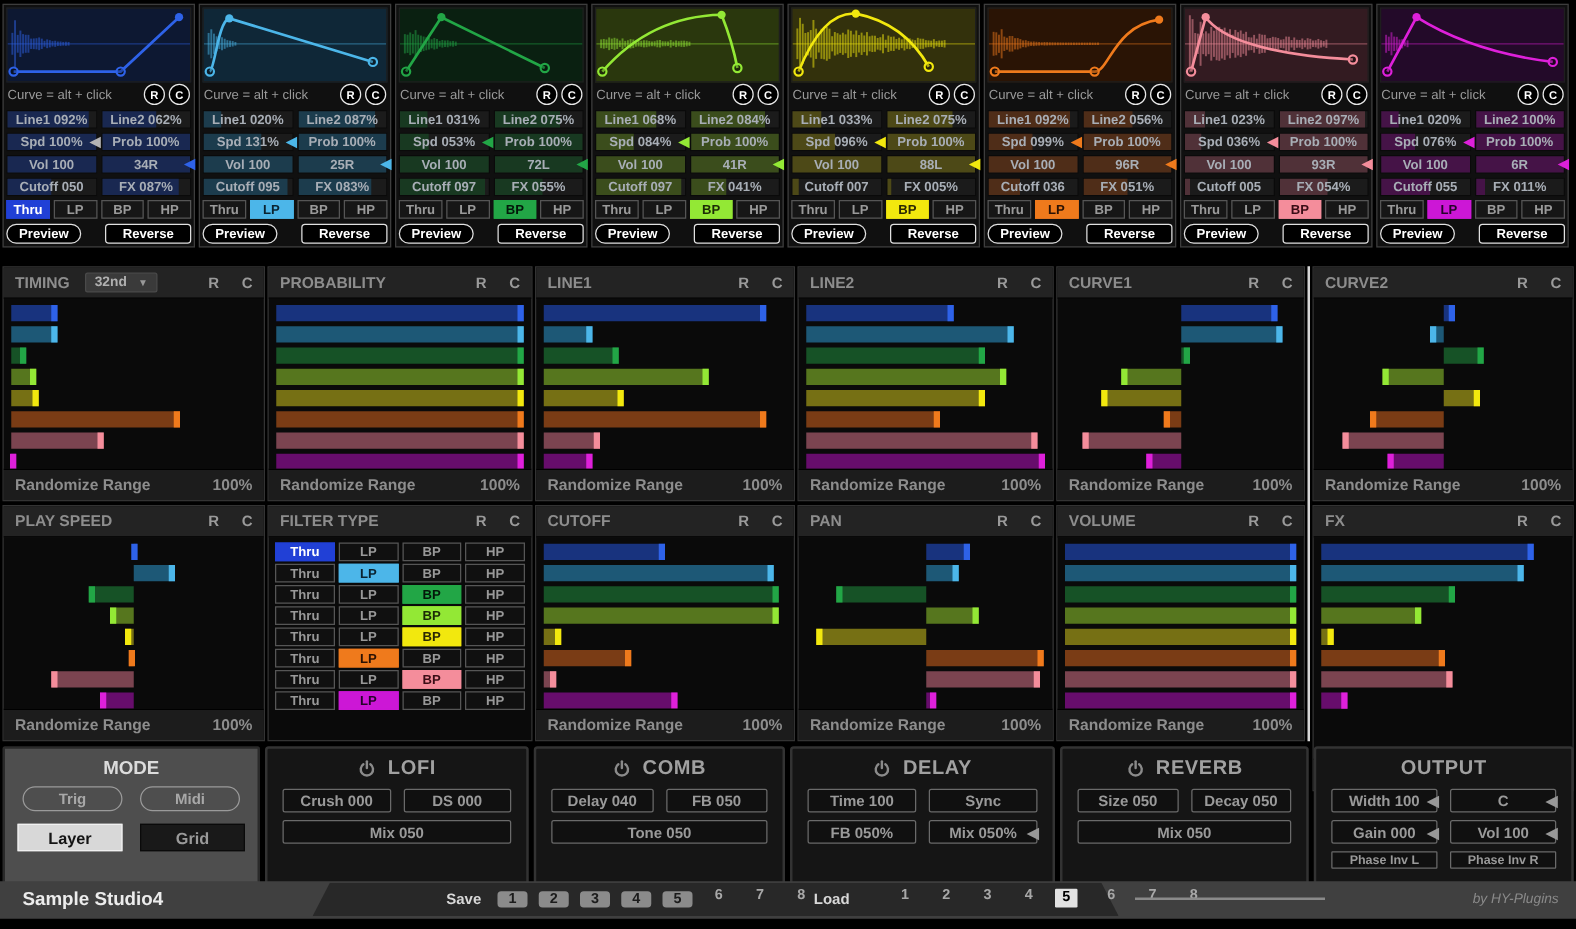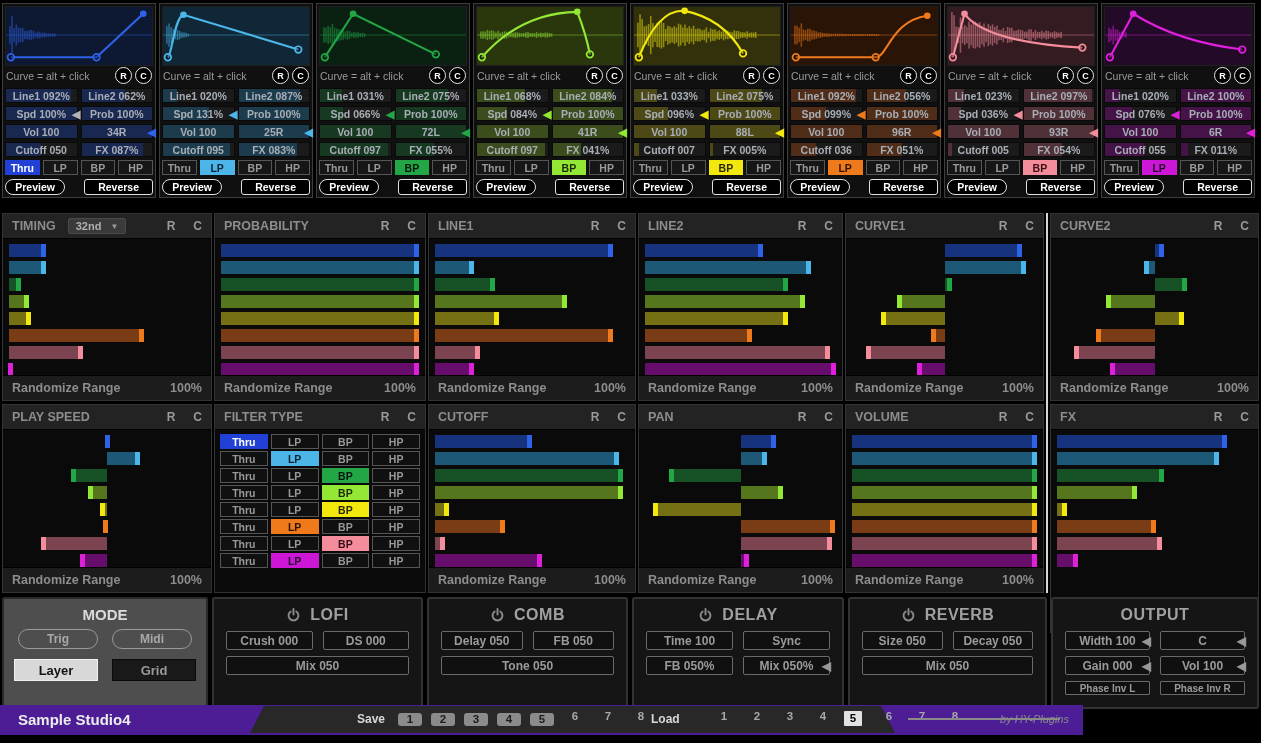--- a/index.html
+++ b/index.html
@@ -62,21 +62,21 @@
   #mode{position:absolute;left:2px;top:597px;width:206px;height:112px;background:#4e4e4e;border:2px solid #2a2a2a;
         border-radius:2px;box-sizing:border-box;}
   .mtitle{height:30px;display:flex;align-items:center;justify-content:center;color:#dcdcdc;font-weight:bold;font-size:15px;}
   .mrow{display:flex;gap:14px;justify-content:center;margin-bottom:10px;}
   .mbtn{width:84px;height:22px;display:flex;align-items:center;justify-content:center;font-weight:bold;font-size:13px;box-sizing:border-box;}
   .mbtn.sel{background:#d8d8d8;color:#141414;border:1px solid #f0f0f0;}
   .mbtn.uns{background:#191919;color:#9a9a9a;border:1px solid #0a0a0a;}
   .mpill{width:80px;height:20px;border:1px solid #9a9a9a;border-radius:10px;background:transparent;color:#a8a8a8;
          font-weight:bold;font-size:12px;display:flex;align-items:center;justify-content:center;box-sizing:border-box;}
   
-  #footer{position:absolute;left:0;top:705px;width:1083px;height:30px;background:#4c1d95;}
+  #footer{position:absolute;left:0;top:705px;width:1261px;height:30px;background:#404040;}
   #fband{position:absolute;left:250px;top:1px;width:645px;height:27px;background:#282828;
          clip-path:polygon(14px 0,631px 0,645px 100%,0 100%);}
   #ftitle{position:absolute;left:18px;top:6px;color:#ececec;font-weight:bold;font-size:15px;}
   .flabel{position:absolute;top:7px;color:#d8d8d8;font-weight:bold;font-size:12px;}
   .slot{position:absolute;top:5px;width:24px;text-align:center;font-weight:bold;font-size:11.5px;color:#a8a8a8;}
   .slot.btn{background:#8b8b8b;border-radius:3px;color:#1c1c1c;height:13px;line-height:13px;top:8px;}
   .slot.sel{background:#e2e2e2;color:#000;height:15px;line-height:15px;top:6px;width:18px;border-radius:1px;}
   #fline{position:absolute;left:908px;top:13px;width:152px;height:2px;background:#8a8a8a;}
   #fcredit{position:absolute;right:14px;top:8px;color:#8a8a8a;font-style:italic;font-size:11px;font-weight:normal;}
 </style>
@@ -294,21 +294,21 @@
           <span class="txt">Line1 031%</span>
         </div>
         <div class="cell">
           <div class="fill" style="width: 75%; background: rgb(22, 82, 38);"></div>
           <span class="txt">Line2 075%</span>
         </div>
       </div>
       <div class="cellrow">
         <div class="cell">
           <div class="fill" style="width: 33%; background: rgb(22, 82, 38);"></div>
-          <span class="txt">Spd 066%</span>
+          <span class="txt">Spd 053%</span>
           <span class="tri" style="color: rgb(34, 166, 70);">◀</span>
         </div>
         <div class="cell">
           <div class="fill" style="width: 100%; background: rgb(22, 82, 38);"></div>
           <span class="txt">Prob 100%</span>
         </div>
       </div>
       <div class="cellrow">
         <div class="cell">
           <div class="fill" style="width: 100%; background: rgb(22, 82, 38);"></div>
@@ -1576,21 +1576,21 @@
         <span>
           <svg width="15" height="15" viewBox="0 0 14 14" style="display:block">
             <path d="M7 1 V6" stroke="#8a8a8a" stroke-width="1.8" fill="none" stroke-linecap="round"></path>
             <path d="M4.4 3.2 A4.6 4.6 0 1 0 9.6 3.2" stroke="#8a8a8a" stroke-width="1.8" fill="none" stroke-linecap="round"></path>
           </svg>
         </span>
         <span>COMB</span>
       </div>
       <div class="fxrow">
         <div class="fxbtn">
-          <span>Delay 050</span>
+          <span>Delay 040</span>
         </div>
         <div class="fxbtn">
           <span>FB 050</span>
         </div>
       </div>
       <div class="fxrow">
         <div class="fxbtn">
           <span>Tone 050</span>
         </div>
       </div>

